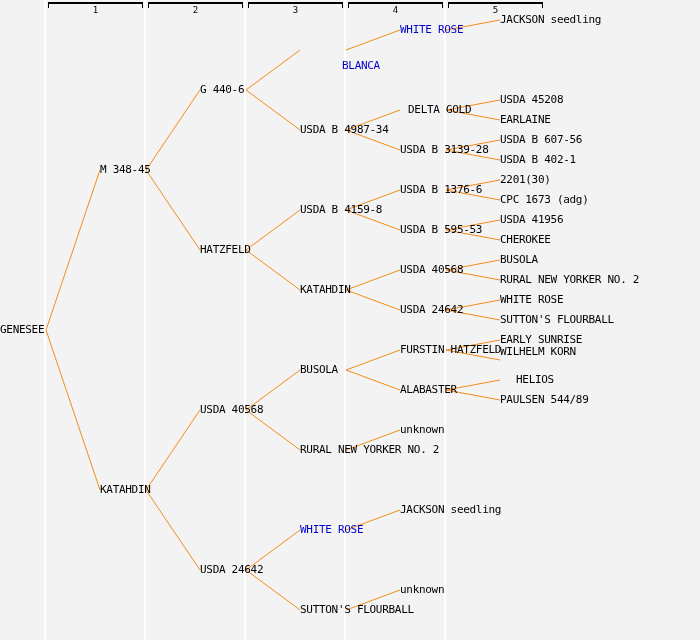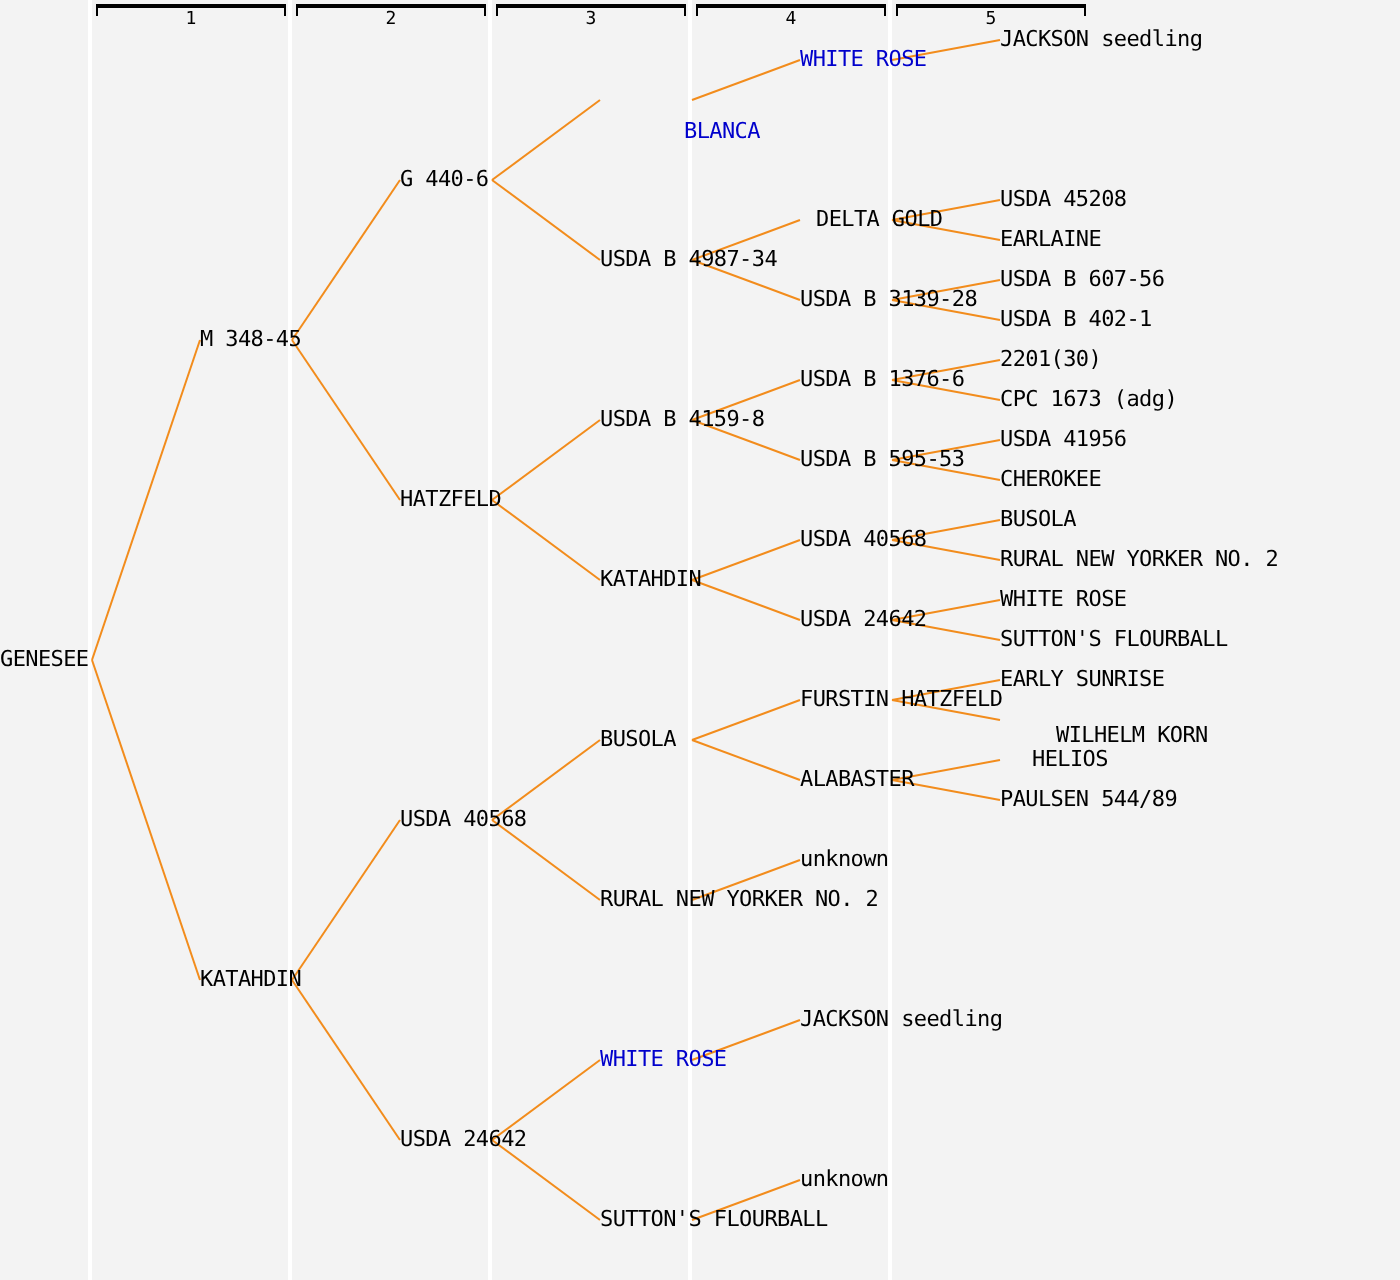--- a/index.html
+++ b/index.html
@@ -122,21 +122,21 @@
     <div class="node-label" style="left: 500px; top: 254px;">BUSOLA</div>
     <div class="node-label" style="left: 500px; top: 274px;">RURAL NEW YORKER NO. 2</div>
     <div class="node-label" style="left: 400px; top: 304px;">USDA 24642</div>
     <div class="node-label" style="left: 500px; top: 294px;">WHITE ROSE</div>
     <div class="node-label" style="left: 500px; top: 314px;">SUTTON'S FLOURBALL</div>
     <div class="node-label" style="left: 100px; top: 484px;">KATAHDIN</div>
     <div class="node-label" style="left: 200px; top: 404px;">USDA 40568</div>
     <div class="node-label" style="left: 300px; top: 364px;">BUSOLA</div>
     <div class="node-label" style="left: 400px; top: 344px;">FURSTIN HATZFELD</div>
     <div class="node-label" style="left: 500px; top: 334px;">EARLY SUNRISE</div>
-    <div class="node-label" style="left: 500px; top: 362px; margin-left: 28px;">WILHELM KORN</div>
+    <div class="node-label" style="left: 500px; top: 346px;">WILHELM KORN</div>
     <div class="node-label" style="left: 400px; top: 384px;">ALABASTER</div>
     <div class="node-label" style="left: 516px; top: 374px;">HELIOS</div>
     <div class="node-label" style="left: 500px; top: 394px;">PAULSEN 544/89</div>
     <div class="node-label" style="left: 300px; top: 444px;">RURAL NEW YORKER NO. 2</div>
     <div class="node-label" style="left: 400px; top: 424px;">unknown</div>
     <div class="node-label" style="left: 200px; top: 564px;">USDA 24642</div>
     <div class="node-label highlight" style="left: 300px; top: 524px;">WHITE ROSE</div>
     <div class="node-label" style="left: 400px; top: 504px;">JACKSON seedling</div>
     <div class="node-label" style="left: 300px; top: 604px;">SUTTON'S FLOURBALL</div>
     <div class="node-label" style="left: 400px; top: 584px;">unknown</div>

